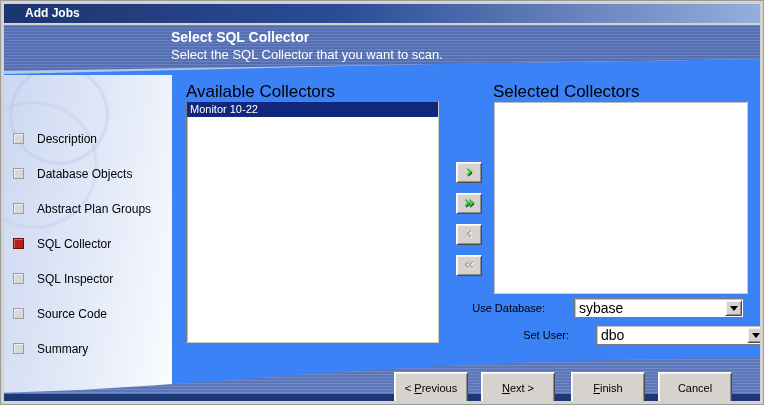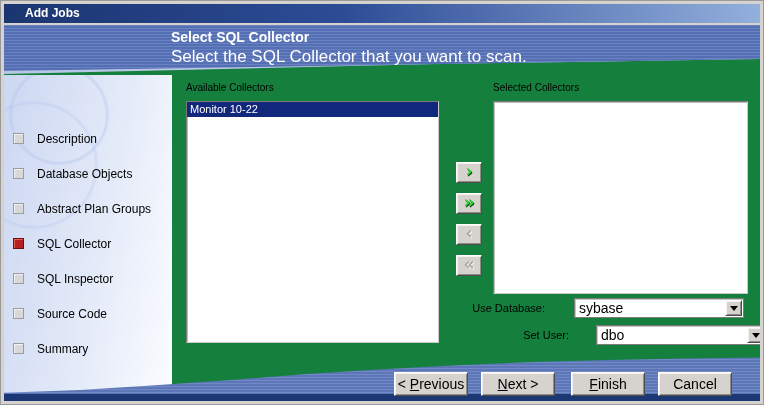--- a/index.html
+++ b/index.html
@@ -17,57 +17,57 @@
   .titlebar {
     position:absolute; left:3px; top:3px; right:3px; height:19px;
     background:linear-gradient(90deg, var(--titlebar_start) 0%, #2d4c96 45%, var(--titlebar_end) 100%);
     color:#fff; font-size:12px; font-weight:bold;
     line-height:19px; padding-left:21px;
   }
 
   
   .body {
     position:absolute; left:3px; top:24px; right:3px; bottom:3px;
-    background:#15803d; overflow:hidden;
+    background:#3b82f6; overflow:hidden;
   }
 
   
   .header { position:absolute; left:0; right:0; top:0; height:50px; }
   .wedge {
     position:absolute; inset:0; background:var(--wedge);
     clip-path:polygon(0 0, 100% 0, 100% 68%, 57% 78%, 0 98%);
   }
   .band {
     position:absolute; inset:0;
     background:repeating-linear-gradient(180deg, var(--band_stripe) 0 1px, var(--band) 1px 3px);
     clip-path:polygon(0 0, 100% 0, 100% 68%, 0 92%);
   }
   .h-title { position:absolute; left:167px; top:4px; color:#fff; font-size:14px; font-weight:bold; }
-  .h-sub   { position:absolute; left:167px; top:22px; color:#fff; font-size:17px; }
+  .h-sub   { position:absolute; left:167px; top:22px; color:#fff; font-size:13px; }
 
   
   .sidebar {
     position:absolute; left:0; top:50px; width:168px; bottom:7px;
     background:
       radial-gradient(circle at 55px 40px, rgba(255,255,255,0) 46px, rgba(176,195,235,.45) 48px, rgba(255,255,255,0) 51px),
       radial-gradient(circle at 30px 90px, rgba(255,255,255,0) 60px, rgba(176,195,235,.35) 62px, rgba(255,255,255,0) 65px),
       linear-gradient(100deg, #ccd7f1 0%, #e3eaf8 55%, #fbfcff 100%);
     padding-top:46px;
   }
   .step { height:35px; display:flex; align-items:center; }
   .square {
     width:11px; height:11px; margin:0 13px 0 9px; flex:none;
     background:#d8d8d8; border:1px solid #9c9c9c;
     box-shadow:inset 1px 1px 0 #f2f2f2;
   }
   .step.active .square { background:var(--active_step); border-color:#6d0f0f; box-shadow:inset 1px 1px 0 #e06050; }
   .step-label { font-size:12px; color:#000; }
 
   
-  .label { position:absolute; font-size:10px; color:#000; }
+  .label { position:absolute; font-size:17px; color:#000; }
   .avail-label { left:182px; top:57px; }
   .sel-label   { left:489px; top:57px; }
 
   
   .listbox {
     position:absolute; background:#fff;
     border:1px solid #7b7b7b;
     border-bottom-color:#c9c9c9; border-right-color:#c9c9c9;
     box-shadow:inset 1px 1px 0 rgba(64,64,64,.35);
     overflow:hidden;
@@ -110,22 +110,22 @@
   
   .wave {
     position:absolute; left:0; right:0; top:331px; height:40px;
     background:repeating-linear-gradient(180deg, var(--wave_stripe) 0 1px, var(--wave) 1px 3px);
     clip-path:polygon(0 100%, 0 92%, 10% 85%, 20% 73%, 30% 60%, 40% 45%, 50% 33%, 60% 23%, 70% 15%, 80% 10%, 90% 6%, 100% 4%, 100% 100%);
   }
   .navy { position:absolute; left:0; right:0; bottom:0; height:7px; background:var(--navy_strip); }
 
   
   .btn {
-    position:absolute; top:347px; width:74px; height:24px;
-    font-size:14px; color:#000; text-align:center; line-height:20px; cursor:default;
+    position:absolute; top:347px; width:74px; height:32px;
+    font-size:11px; color:#000; text-align:center; line-height:20px; cursor:default;
     font-family:"Liberation Sans","DejaVu Sans",sans-serif;
   }
   .btn .u { text-decoration:underline; }
   .btn-prev   { left:390px; }
   .btn-next   { left:477px; }
   .btn-finish { left:567px; }
   .btn-cancel { left:654px;text-align:center; }
 </style>
 </head>
 <body>

